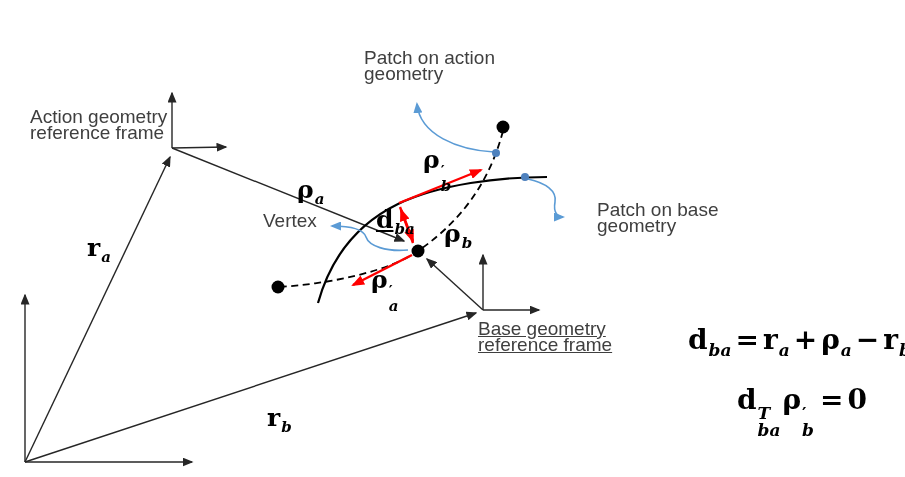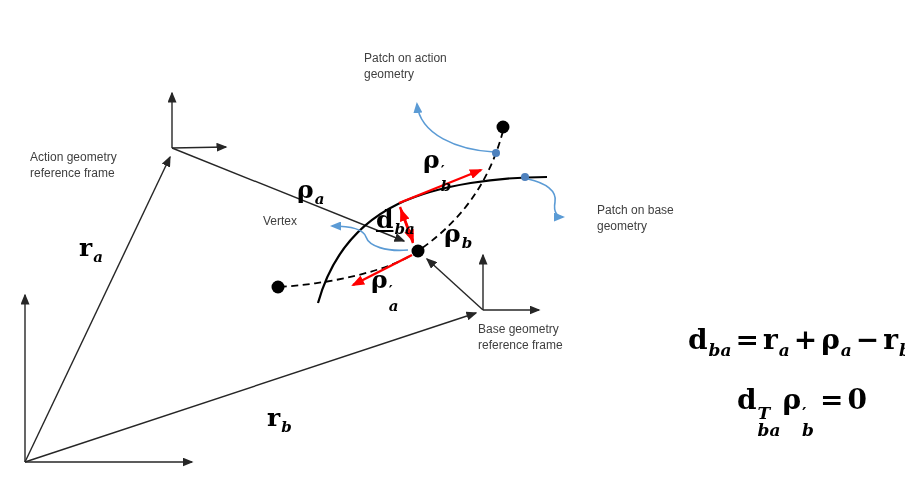--- a/index.html
+++ b/index.html
@@ -1,21 +1,21 @@
 <!DOCTYPE html>
 <html><head>
 <meta charset="utf-8">
 <style>
   html,body{margin:0;padding:0;background:#ffffff;}
   .stage{position:relative;width:905px;height:477px;background:#ffffff;overflow:hidden;
          font-family:"Liberation Sans",sans-serif;}
   .cv{position:absolute;left:0;top:0;}
 
-  .lbl{position:absolute;color:#3f3f3f;font-size:12px;line-height:16px;white-space:nowrap;}
-  .lbl.center{text-align:left;margin-top:40px;}
+  .lbl{position:absolute;color:#3f3f3f;font-size:19px;line-height:16px;white-space:nowrap;}
+  .lbl.center{text-align:left;}
 
   .math{position:absolute;color:#000;font-family:"DejaVu Serif","Liberation Serif",serif;
         font-weight:bold;font-size:25px;line-height:1.1;white-space:nowrap;}
   .msub{font-size:15px;font-style:italic;vertical-align:-6px;margin-left:1px;}
   .pstack{display:inline-flex;flex-direction:column;justify-content:space-between;
           height:27px;vertical-align:-8px;line-height:1;margin-left:1px;}
   .pprime{font-size:15px;}
   .psub{font-size:15px;font-style:italic;}
 
   .eq{position:absolute;color:#000;font-family:"DejaVu Serif","Liberation Serif",serif;
@@ -79,38 +79,38 @@
     <circle cx="418" cy="251" r="6.5" fill="#000000"></circle>
     <circle cx="496" cy="153" r="4" fill="#4E81BD"></circle>
     <circle cx="525" cy="177" r="4" fill="#4E81BD"></circle>
   </svg>
 
   <div class="lbl center" style="left:30px;top:109px;width:134px;">
     <div>Action geometry</div>
     <div>reference frame</div>
   </div>
 
-  <div class="lbl" style="left:478px;top:321px;">
+  <div class="lbl" style="left:478px;top:321px;text-decoration:underline;">
     <div>Base geometry</div>
     <div>reference frame</div>
   </div>
 
   <div class="lbl" style="left:263px;top:213px;">Vertex</div>
 
   <div class="lbl" style="left:364px;top:50px;">
     <div>Patch on action</div>
     <div>geometry</div>
   </div>
 
   <div class="lbl" style="left:597px;top:202px;">
     <div>Patch on base</div>
     <div>geometry</div>
   </div>
 
-  <div class="math" style="left:79px;top:234px;"><span>r</span><span class="msub">a</span></div>
+  <div class="math" style="left:87px;top:234px;"><span>r</span><span class="msub">a</span></div>
 
   <div class="math" style="left:267px;top:404px;"><span>r</span><span class="msub">b</span></div>
 
   <div class="math" style="left:297px;top:176px;"><span>ρ</span><span class="msub">a</span></div>
 
   <div class="math" style="left:444px;top:220px;"><span>ρ</span><span class="msub">b</span></div>
 
   <div class="math" style="left:376px;top:206px;text-decoration:underline;"><span>d</span><span class="msub">ba</span></div>
 
   <div class="math" style="left:371px;top:266px;"><span>ρ</span><span class="pstack">

